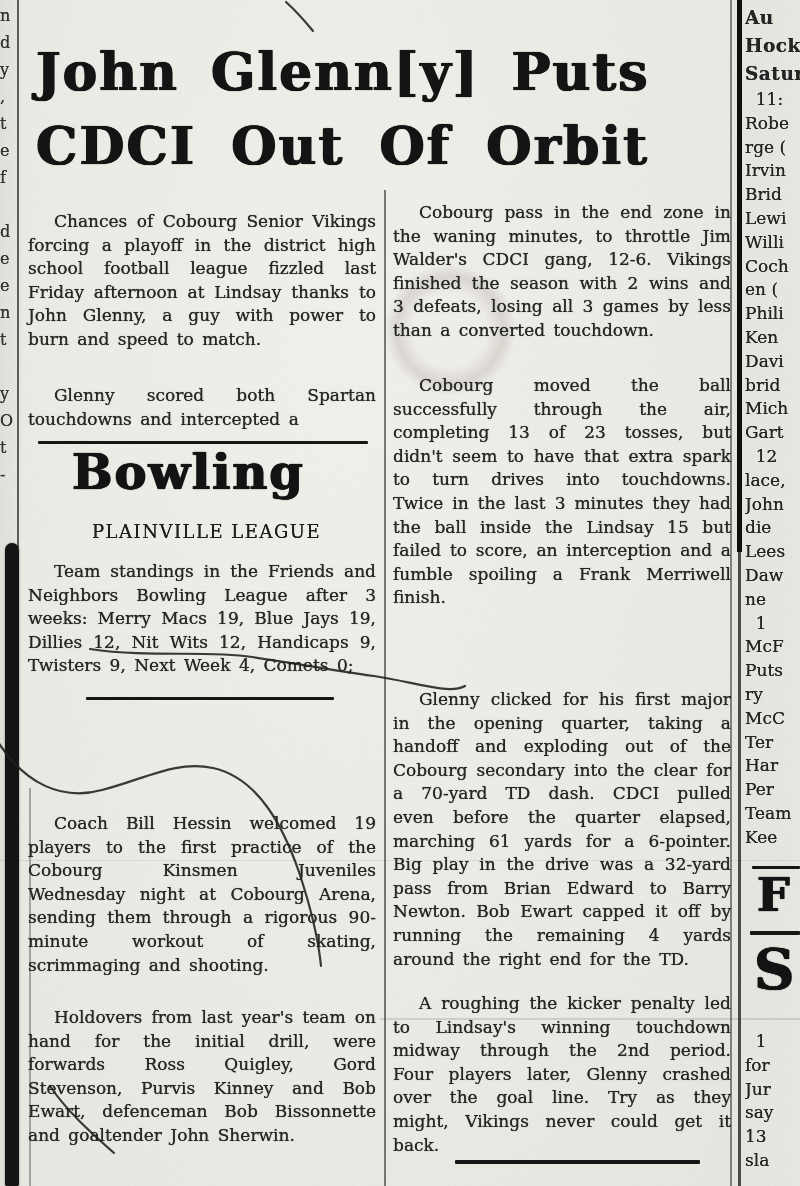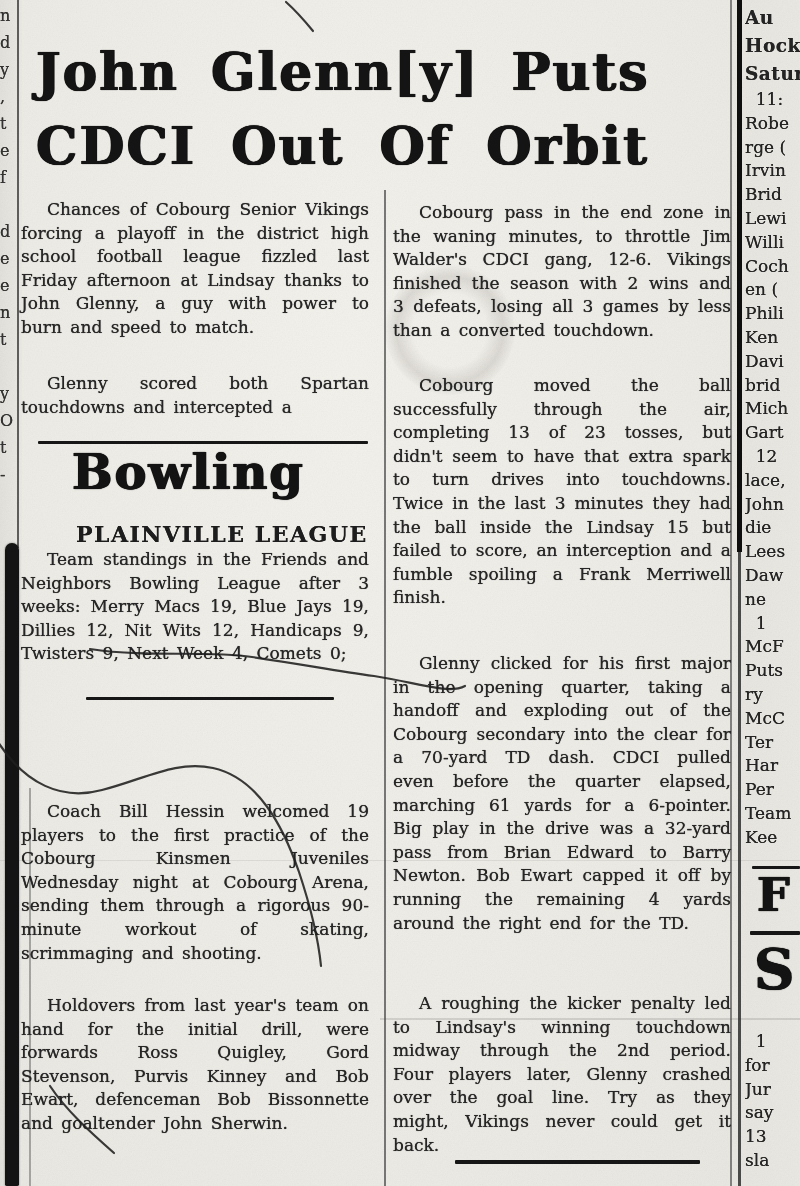--- a/index.html
+++ b/index.html
@@ -38,32 +38,32 @@
   .headline{position:absolute;left:36px;top:46px;width:680px;color:#141414;
     font-weight:bold;letter-spacing:2px;
     text-shadow:0.7px 0 currentColor,-0.7px 0 currentColor,0 0 1px currentColor;}
   .headline .l1{font-size:52px;line-height:1.0;word-spacing:12px;white-space:nowrap;}
   .headline .l2{font-size:52px;line-height:1.0;word-spacing:15px;margin-top:22px;white-space:nowrap;}
 
   
   .col{position:absolute;font-size:17px;line-height:23.6px;text-align:justify;
     word-spacing:3px;text-shadow:0 0 0.7px rgba(25,25,25,.85);}
   .col p{margin:0;text-indent:26px;}
-  .lcol{left:21px;width:348px;}
+  .lcol{left:28px;width:348px;margin-top:12px;}
   .rcol{left:393px;width:338px;}
   .pos-intro1{top:198px;} .pos-intro2{top:372px;}
   .pos-bowl-body{top:548px;}
   .pos-juv1{top:800px;} .pos-juv2{top:994px;} .pos-juv3{top:1162px;}
-  .pos-r1{top:201px;} .pos-r2{top:374px;} .pos-r3{top:652px;} .pos-r4{top:992px;}
+  .pos-r1{top:201px;} .pos-r2{top:374px;} .pos-r3{top:688px;} .pos-r4{top:992px;}
 
   .sec-head{position:absolute;color:#131313;font-weight:bold;letter-spacing:2px;
     text-shadow:0.8px 0 currentColor,-0.8px 0 currentColor,0 0 1.2px currentColor;}
   .bowl-head{left:72px;top:448px;font-size:48px;line-height:1;}
   .juv-head{left:46px;top:716px;font-size:50px;line-height:1;}
-  .subhead{position:absolute;left:76px;top:521px;font-size:22px;font-weight:bold;
+  .subhead{position:absolute;left:92px;top:521px;font-size:18px;font-weight:normal;
     letter-spacing:1.5px;color:#1d1d1d;text-shadow:0 0 .6px currentColor;}
 
   
   .ledge{position:absolute;left:0;top:2px;width:16px;font-size:16px;line-height:27px;
     color:#333;overflow:hidden;height:545px;text-shadow:0 0 .6px currentColor;}
   .ledge .frag{white-space:pre;height:27px;}
   .redge{position:absolute;left:745px;width:55px;overflow:hidden;color:#242424;
     text-shadow:0 0 .6px rgba(25,25,25,.85);}
   .redge .frag{white-space:pre;}
   .redge-bold{top:4px;font-size:18.5px;font-weight:bold;line-height:28px;letter-spacing:.5px;}

